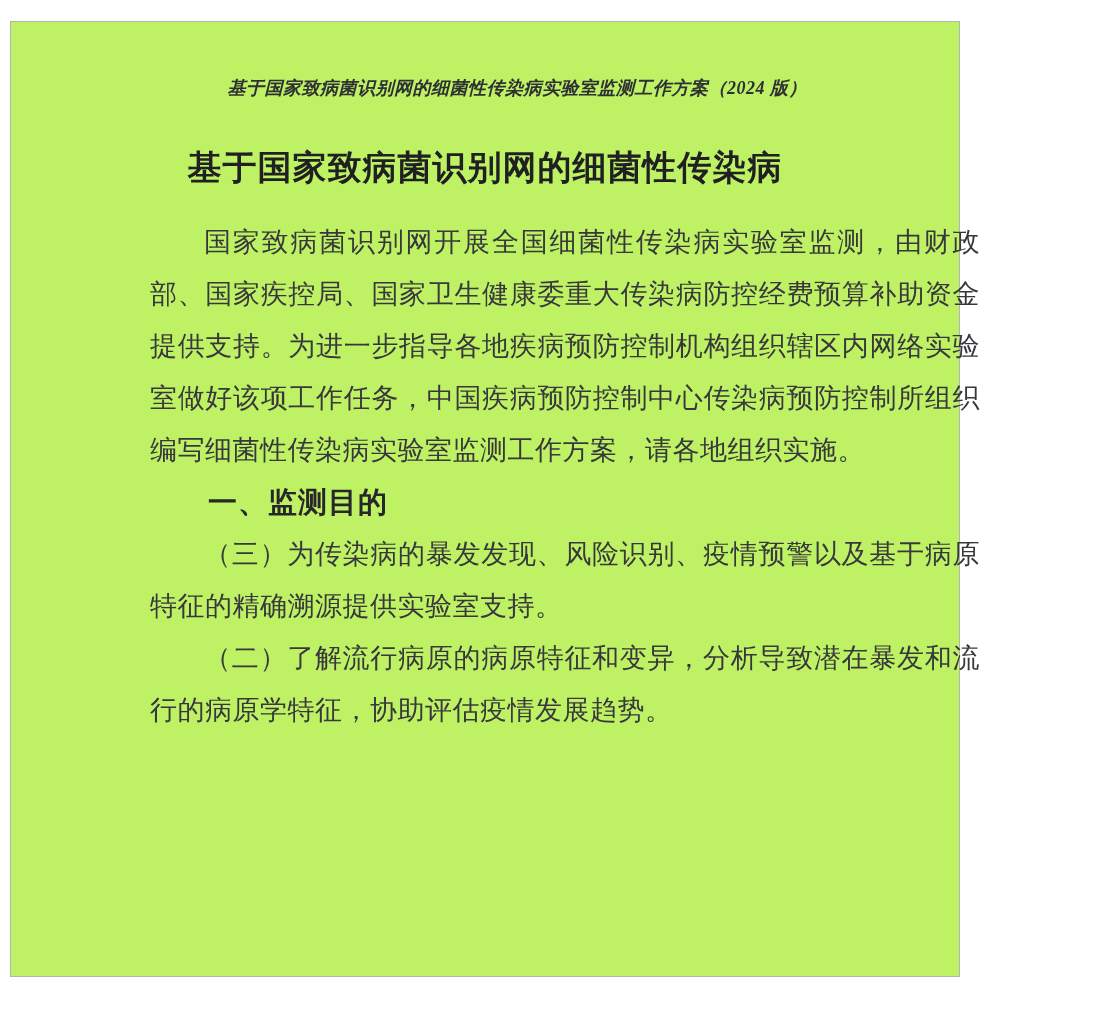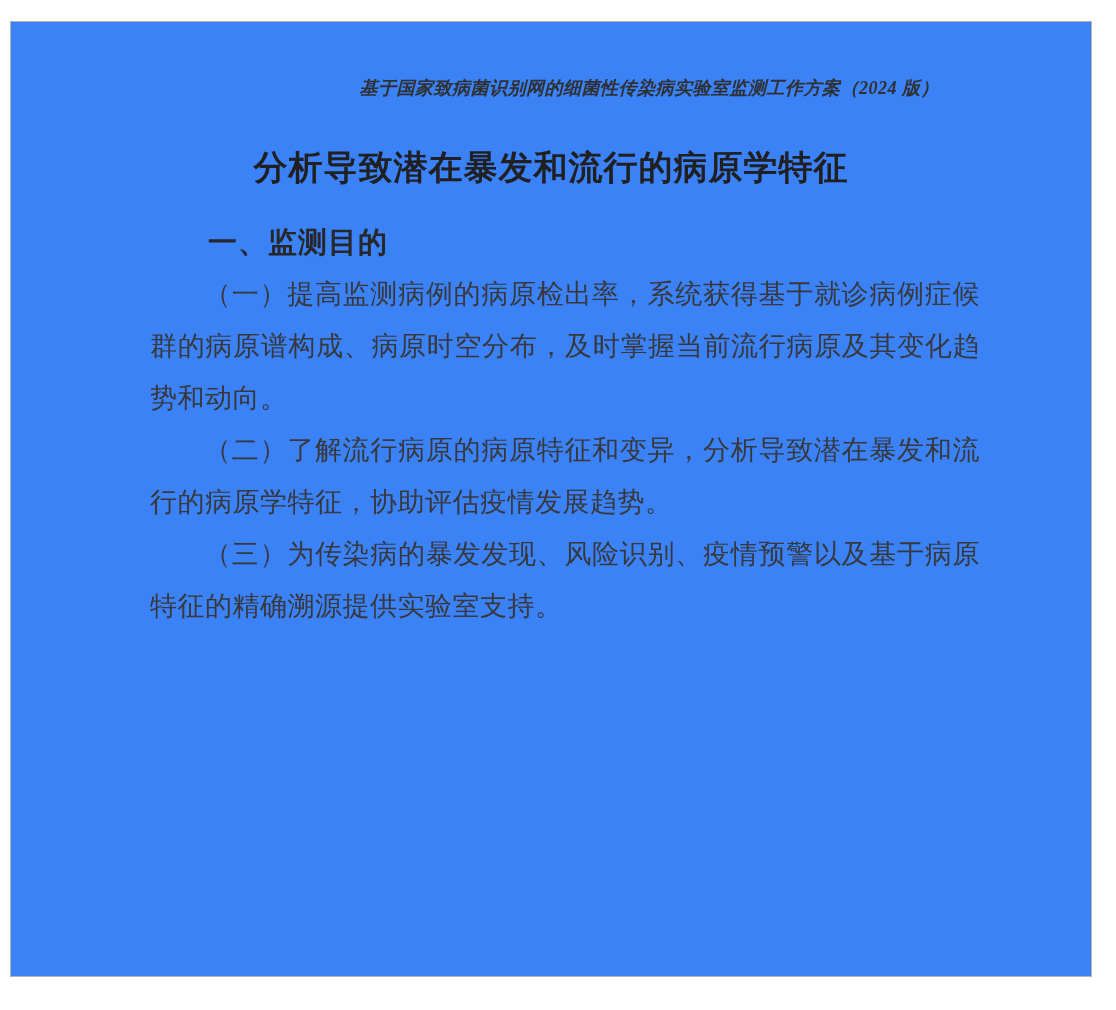--- a/index.html
+++ b/index.html
@@ -8,24 +8,24 @@
     width: 1116px;
     height: 1010px;
     background: #ffffff;
     font-family: "Liberation Serif", "DejaVu Serif", serif;
     overflow: hidden;
   }
   .document-page {
     position: absolute;
     left: 10px;
     top: 21px;
-    width: 1082px;
+    width: 950px;
     height: 956px;
     box-sizing: border-box;
-    background: #3b82f6;
+    background: #bef264;
     border: 1px solid #b0b4b8;
   }
   .page-inner {
     box-sizing: border-box;
     padding-top: 54px;
   }
   .running-header {
     text-align: right;
     padding-right: 152px;
     font-style: italic;
@@ -72,26 +72,26 @@
 </style>
 </head>
 <body>
 
 <div class="document-page">
   <div class="page-inner">
 
     <div class="running-header">基于国家致病菌识别网的细菌性传染病实验室监测工作方案（2024 版）</div>
 
     <div class="doc-title">
-      <div>分析导致潜在暴发和流行的病原学特征</div>
+      <div>基于国家致病菌识别网的细菌性传染病</div>
     </div>
 
     <div class="doc-body">
+      <p>国家致病菌识别网开展全国细菌性传染病实验室监测，由财政部、国家疾控局、国家卫生健康委重大传染病防控经费预算补助资金提供支持。为进一步指导各地疾病预防控制机构组织辖区内网络实验室做好该项工作任务，中国疾病预防控制中心传染病预防控制所组织编写细菌性传染病实验室监测工作方案，请各地组织实施。</p>
 
       <div class="section-heading">一、监测目的</div>
 
-      <p>（一）提高监测病例的病原检出率，系统获得基于就诊病例症候群的病原谱构成、病原时空分布，及时掌握当前流行病原及其变化趋势和动向。</p>
+      <p>（三）为传染病的暴发发现、风险识别、疫情预警以及基于病原特征的精确溯源提供实验室支持。</p>
       <p>（二）了解流行病原的病原特征和变异，分析导致潜在暴发和流行的病原学特征，协助评估疫情发展趋势。</p>
-      <p>（三）为传染病的暴发发现、风险识别、疫情预警以及基于病原特征的精确溯源提供实验室支持。</p>
     </div>
 
   </div>
 </div>
 
 </body></html>

